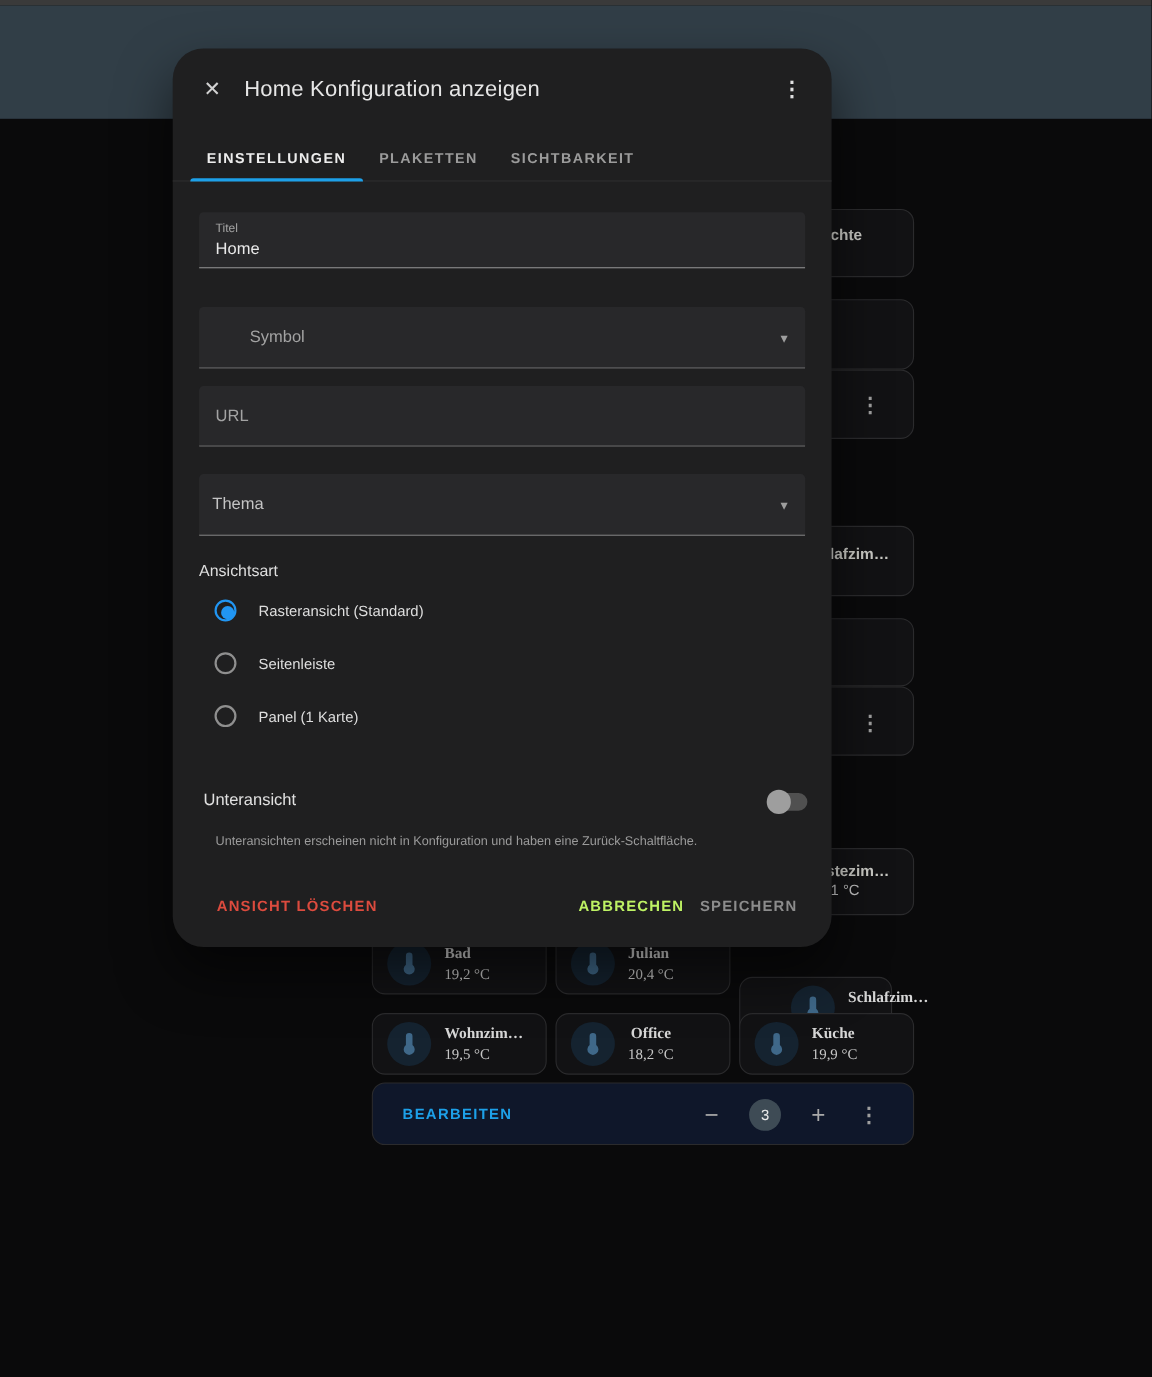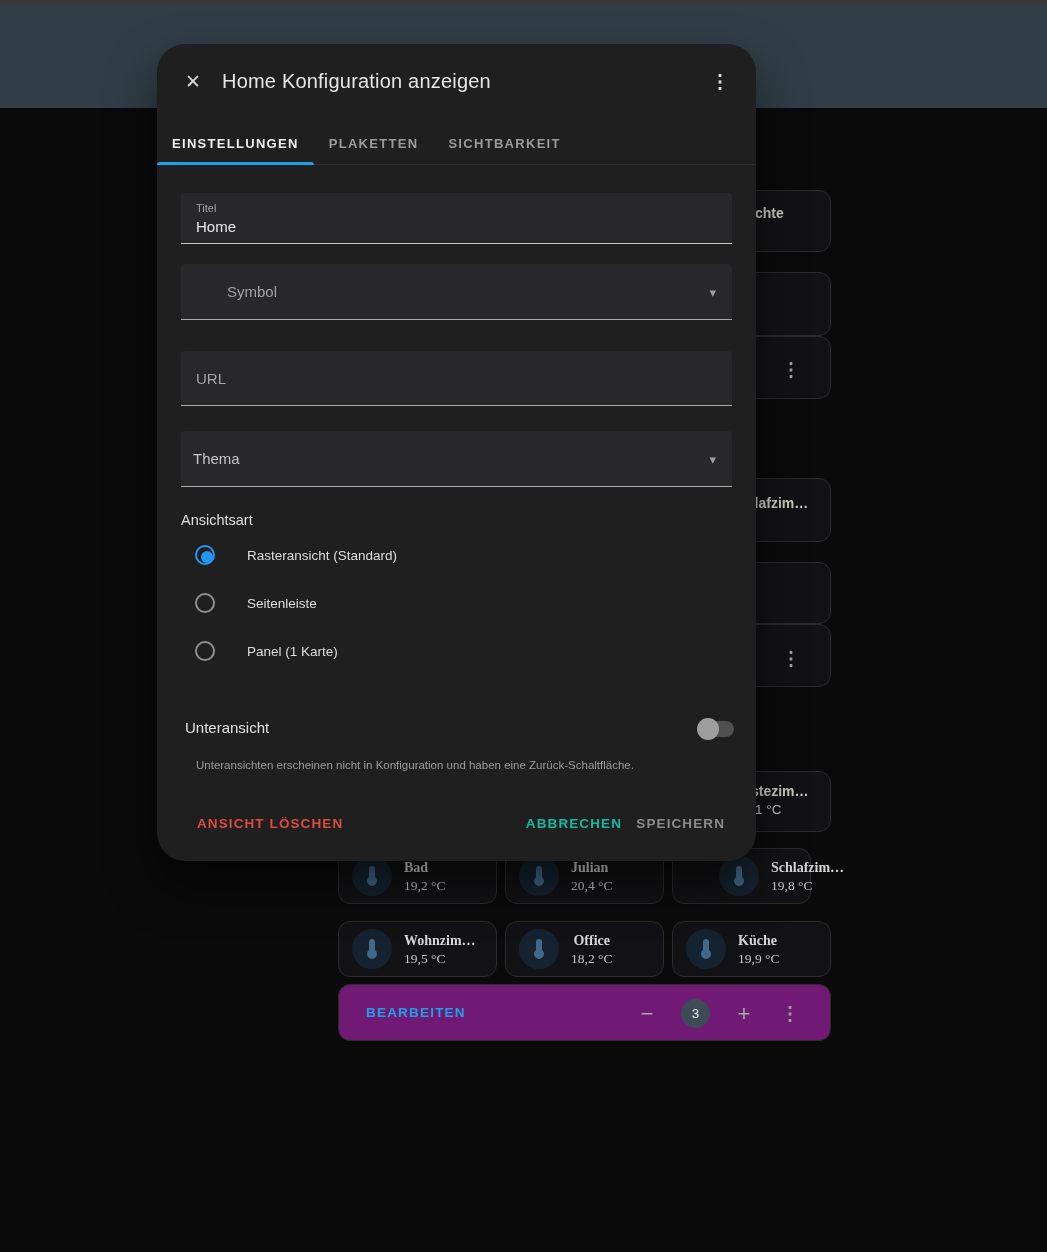--- a/index.html
+++ b/index.html
@@ -21,21 +21,21 @@
            display:flex; align-items:center; padding-left:13px; }
   .tcard .badge-circle { width:40px; height:40px; border-radius:50%; background:#152330;
            display:flex; align-items:center; justify-content:center; flex:0 0 auto; }
   .tcard .badge-circle svg { width:24px; height:24px; fill:#3f6889; }
   .tcard .txt { margin-left:12px;font-family:Liberation Serif, serif; }
   .tcard .name { color:#d6d6d6; font-size:14px; font-weight:700; line-height:18px;
                  white-space:nowrap; overflow:hidden; max-width:92px; }
   .tcard .temp { color:#c6c6c6; font-size:13.5px; line-height:18px; }
 
   .footcard { position:absolute; left:338px; top:984px; width:493px; height:57px;
-              background:#701a75; border:1px solid #2b2b2d; border-radius:12px;
+              background:#0f172a; border:1px solid #2b2b2d; border-radius:12px;
               display:flex; align-items:center; }
   .edit-btn { color:#1da0e8; font-size:13.5px; font-weight:700; letter-spacing:1.2px;
               margin-left:27px; cursor:pointer; }
   .foot-controls { position:absolute; right:18px; top:0; height:57px; display:flex;
                    align-items:center; gap:0; }
   .ctl { width:48px; text-align:center; color:#a9a9a9; font-size:22px; cursor:pointer; }
   .count-badge { width:29px; height:29px; border-radius:50%; background:#3e4b55; color:#e9e9e9;
                  font-size:13.5px; display:flex; align-items:center; justify-content:center;
                  margin:0 10px; }
   .ctl.kebab { font-size:19px; font-weight:700; color:#9e9e9e; width:44px; }
@@ -45,67 +45,67 @@
             background:#1f1f20; border-radius:28px; box-shadow:0 24px 48px rgba(0,0,0,.55); }
   .dlg-header { position:absolute; left:0; top:0; width:100%; height:77px; }
   .close-x { position:absolute; left:24px; top:26px; width:24px; height:24px; color:#d2d2d2;
              font-size:19px; line-height:24px; text-align:center; cursor:pointer; }
   .dlg-title { position:absolute; left:65px; top:26px; font-size:20px; color:#e6e6e6;
                letter-spacing:.2px; }
   .dlg-kebab { position:absolute; right:24px; top:26px; width:24px; height:24px; color:#e0e0e0;
                font-size:19px; font-weight:700; text-align:center; line-height:24px; cursor:pointer; }
 
   .tabs { position:absolute; left:0; top:77px; width:100%; height:44px; display:flex;
-          border-bottom:1px solid #2e2e2f; }
+          padding-left:16px; border-bottom:1px solid #2e2e2f; }
   .tab { padding:0 15px; height:44px; display:flex; align-items:center; position:relative;
          font-size:13px; font-weight:700; letter-spacing:1.3px; color:#9b9b9b; cursor:pointer; }
   .tab.active { color:#ededed; }
   .tab.active::after { content:""; position:absolute; left:0; right:0; bottom:0; height:3px;
          background:#1da0e8; border-radius:3px 3px 0 0; }
 
   .field { position:absolute; left:24px; width:551px; background:#28282a;
            border-radius:4px 4px 0 0; border-bottom:1px solid #a9a9a9; cursor:text; }
   .field .flabel { position:absolute; color:#a3a3a3; }
   .field .fvalue { position:absolute; color:#e9e9e9; font-size:15px; }
   .field .caret { position:absolute; right:16px; top:50%; transform:translateY(-50%);
                   color:#9e9e9e; font-size:13px; }
   .f-titel  { top:149px; height:51px; border-bottom-color:#c7c7c7; }
   .f-titel .flabel { left:15px; top:9px;  font-size:11px; }
   .f-titel .fvalue { left:15px; top:25px; }
-  .f-symbol { top:220px; height:56px;text-decoration:underline; }
+  .f-symbol { top:235px; height:56px;text-decoration:underline; }
   .f-symbol .flabel { left:46px; top:19px; font-size:15px; }
   .f-url    { top:307px; height:55px; }
   .f-url .flabel { left:15px; top:19px; font-size:15px; }
   .f-thema  { top:387px; height:56px; }
   .f-thema .flabel { left:12px; top:19px; font-size:15px; color:#c4c4c4; }
 
   .group-label { position:absolute; left:24px; top:468px; color:#dedede; font-size:14.5px; }
   .radio-row { position:absolute; left:24px; width:400px; height:40px; display:flex;
                align-items:center; cursor:pointer; }
   .radio-row .rdot { width:20px; height:20px; border-radius:50%; border:2px solid #8f8f8f;
                margin-left:14px; position:relative; flex:0 0 auto; }
   .radio-row.selected .rdot { border-color:#2196f3; }
   .radio-row.selected .rdot::after { content:""; position:absolute; left:4px; top:4px;
                width:12px; height:12px; border-radius:50%; background:#2196f3; }
-  .radio-row .rlabel { margin-left:32px; color:#dedede; font-size:13.5px; }
+  .radio-row .rlabel { margin-left:20px; color:#dedede; font-size:13.5px; }
   .r1 { top:491px; } .r2 { top:539px; } .r3 { top:587px;text-align:center; }
 
   .subview-label { position:absolute; left:28px; top:675px; color:#e0e0e0; font-size:15px; }
   .toggle { position:absolute; left:540px; top:675px; width:38px; height:20px; cursor:pointer; }
   .toggle .track { position:absolute; left:4px; top:2px; width:33px; height:16px;
                    border-radius:8px; background:#505050; }
   .toggle .knob { position:absolute; left:0; top:-1px; width:22px; height:22px;
                   border-radius:50%; background:#9e9e9e; }
   .helper { position:absolute; left:39px; top:715px; color:#9b9b9b; font-size:11.5px; }
 
   .dlg-actions { position:absolute; left:0; bottom:14px; width:100%; height:42px;padding-left:39px; }
   .btn { position:absolute; font-size:13.5px; font-weight:700; letter-spacing:1.1px;
          top:11px; cursor:pointer; }
   .btn-delete { left:40px; color:#dc4b3e; }
-  .btn-cancel { right:134px; color:#14b8a6; }
+  .btn-cancel { right:134px; color:#bef264; }
   .btn-save   { right:31px;  color:#8c8c8c; }
 </style>
 </head>
 <body>
 
 <div class="screen">
 
   <div class="topstrip"></div>
   <div class="appheader"></div>
 
@@ -136,21 +136,21 @@
     <span class="txt"><span class="name">Bad</span><span class="temp" style="display:block">19,2 °C</span></span>
   </div>
   <div class="tcard" style="left:505px; top:848px; width:159px; height:56px;">
     <span class="badge-circle">
         <svg viewBox="0 0 24 24">
           <path d="M15 13V5a3 3 0 1 0-6 0v8a5 5 0 1 0 6 0z"></path>
         </svg>
       </span>
     <span class="txt"><span class="name">Julian</span><span class="temp" style="display:block">20,4 °C</span></span>
   </div>
-  <div class="tcard" style="left:672px; top:848px; width:139px; height:56px;padding-left:46px;">
+  <div class="tcard" style="left:672px; top:888px; width:139px; height:56px;padding-left:46px;">
     <span class="badge-circle">
         <svg viewBox="0 0 24 24">
           <path d="M15 13V5a3 3 0 1 0-6 0v8a5 5 0 1 0 6 0z"></path>
         </svg>
       </span>
     <span class="txt"><span class="name">Schlafzim…</span><span class="temp" style="display:block">19,8 °C</span></span>
   </div>
   <div class="tcard" style="left:338px; top:921px; width:159px; height:56px;">
     <span class="badge-circle">
         <svg viewBox="0 0 24 24">

